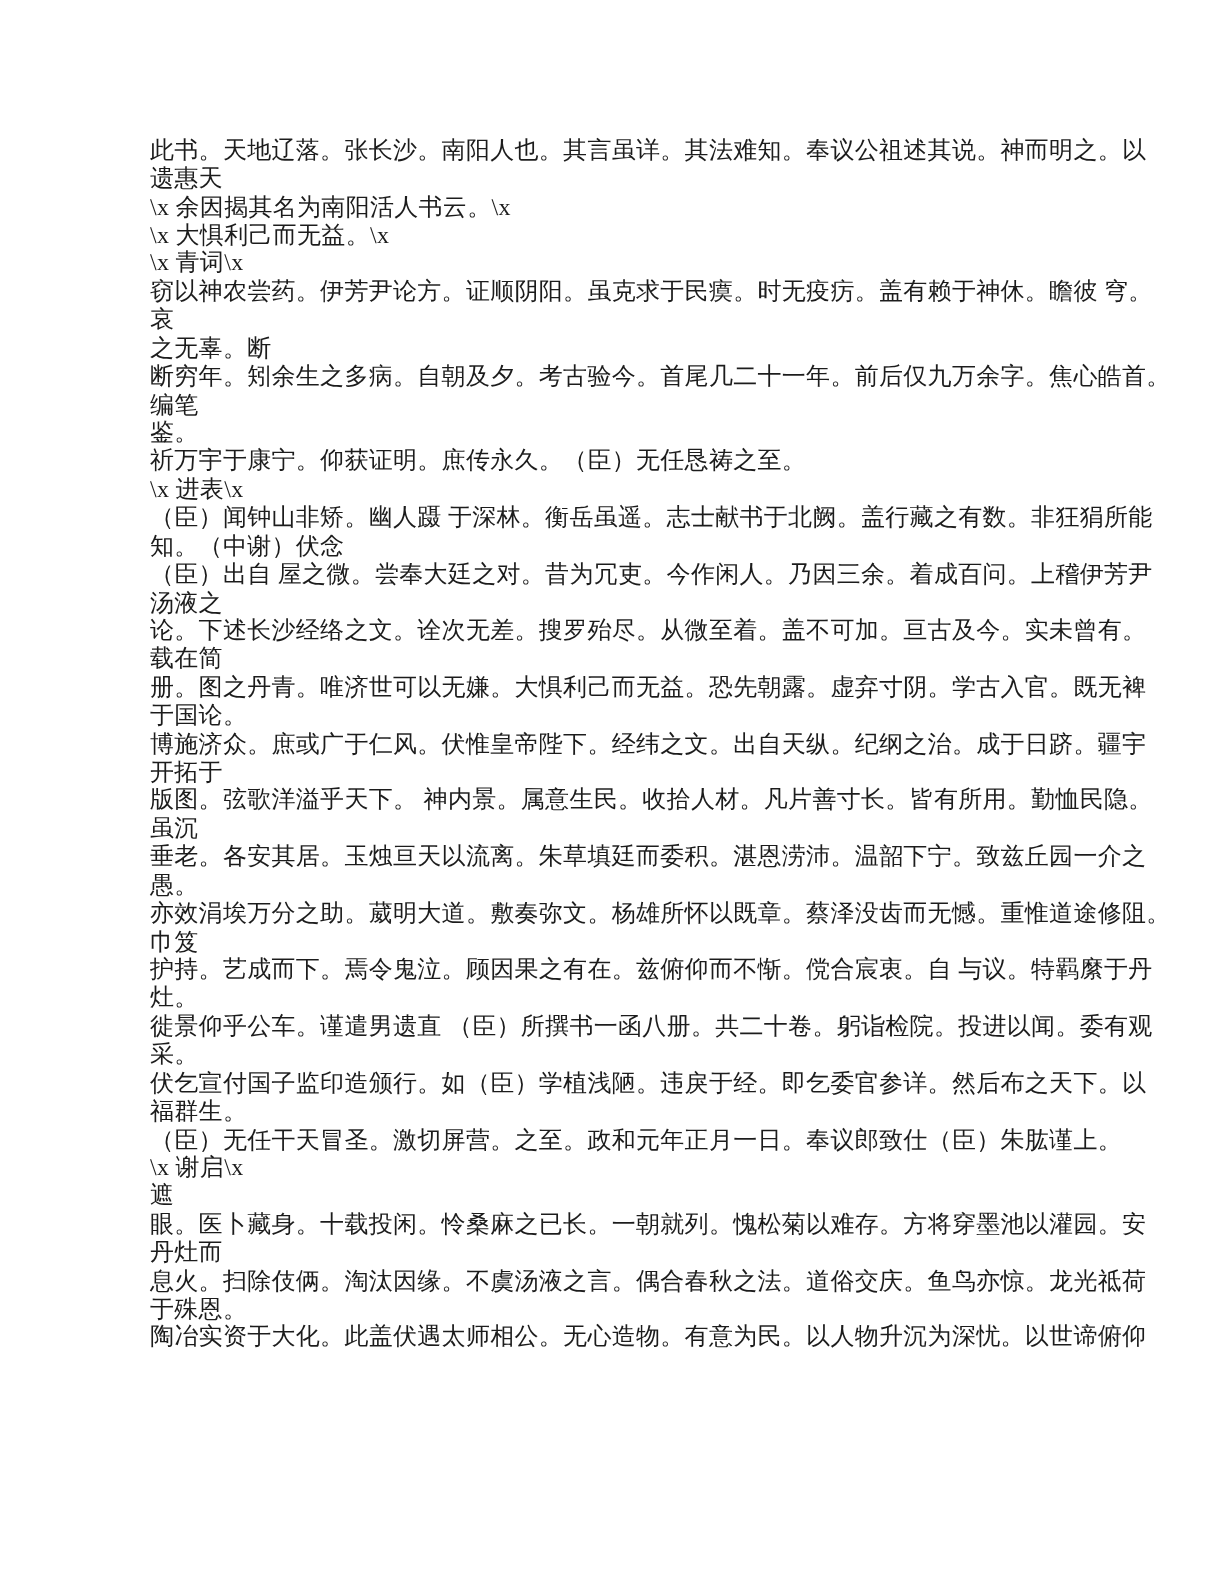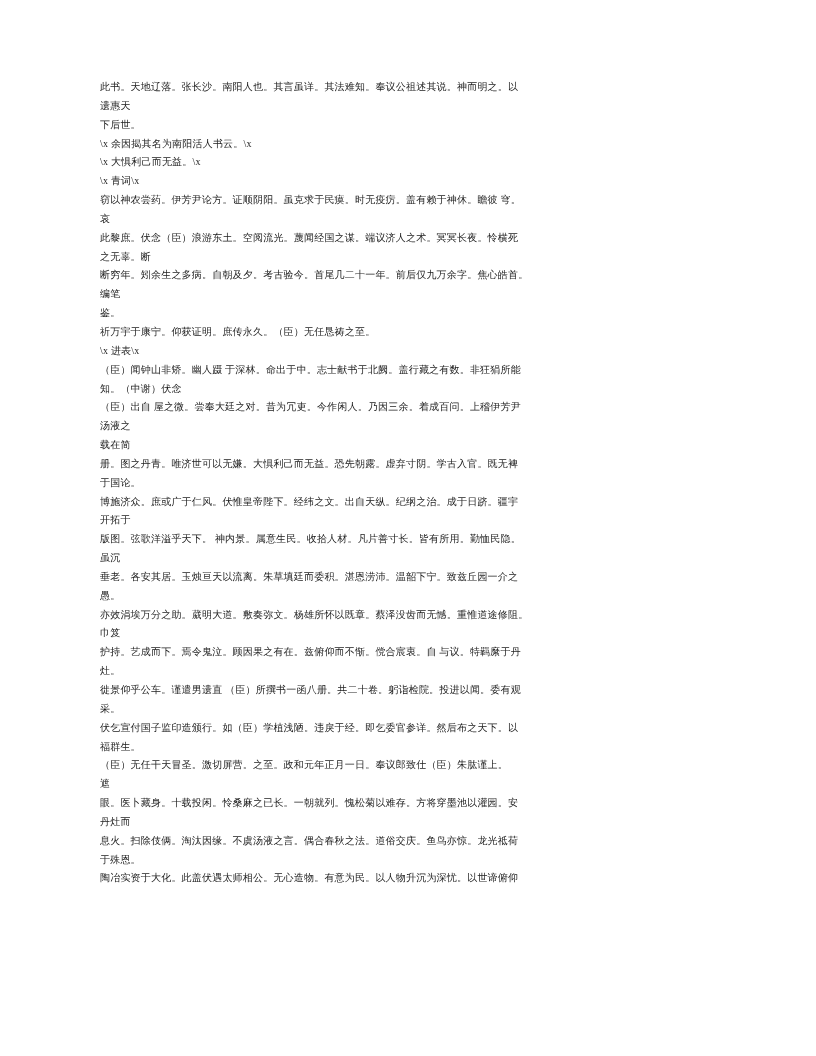--- a/index.html
+++ b/index.html
@@ -11,74 +11,74 @@
     position: relative;
     width: 816px;
     height: 1056px;
     background: #ffffff;
     overflow: hidden;
     font-family: "Liberation Serif", "DejaVu Serif", serif;
   }
   .text-block {
     position: absolute;
     left: 100px;
-    top: 78px;
+    top: 92px;
     width: 628px;
     color: #1c1c1c;
-    font-size: 10px;
+    font-size: 16px;
     line-height: 18.85px;
   }
   .line {
     white-space: pre;
     height: 18.85px;
     letter-spacing: 0.2px;
   }
 </style>
 </head>
 <body>
 
 <div class="page" style="background: rgb(255, 255, 255);">
   <div class="text-block" style="color: rgb(28, 28, 28);">
       <div class="line">此书。天地辽落。张长沙。南阳人也。其言虽详。其法难知。奉议公祖述其说。神而明之。以</div>
       <div class="line">遗惠天</div>
-      <div class="line">下后世。</div>
       <div class="line">\x 余因揭其名为南阳活人书云。\x</div>
       <div class="line">\x 大惧利己而无益。\x</div>
       <div class="line">\x 青词\x</div>
       <div class="line">窃以神农尝药。伊芳尹论方。证顺阴阳。虽克求于民瘼。时无疫疠。盖有赖于神休。瞻彼 穹。</div>
       <div class="line">哀</div>
-      <div class="line">此黎庶。伏念（臣）浪游东土。空阅流光。蔑闻经国之谋。端议济人之术。冥冥长夜。怜横死</div>
       <div class="line">之无辜。断</div>
       <div class="line">断穷年。矧余生之多病。自朝及夕。考古验今。首尾几二十一年。前后仅九万余字。焦心皓首。</div>
       <div class="line">编笔</div>
       <div class="line">鉴。</div>
       <div class="line">祈万宇于康宁。仰获证明。庶传永久。（臣）无任恳祷之至。</div>
       <div class="line">\x 进表\x</div>
-      <div class="line">（臣）闻钟山非矫。幽人蹑 于深林。命出于中。志士献书于北阙。盖行藏之有数。非狂狷所能</div>
+      <div class="line">（臣）闻钟山非矫。幽人蹑 于深林。衡岳虽遥。志士献书于北阙。盖行藏之有数。非狂狷所能</div>
       <div class="line">知。（中谢）伏念</div>
       <div class="line">（臣）出自 屋之微。尝奉大廷之对。昔为冗吏。今作闲人。乃因三余。着成百问。上稽伊芳尹</div>
       <div class="line">汤液之</div>
+      <div class="line">论。下述长沙经络之文。诠次无差。搜罗殆尽。从微至着。盖不可加。亘古及今。实未曾有。</div>
       <div class="line">载在简</div>
       <div class="line">册。图之丹青。唯济世可以无嫌。大惧利己而无益。恐先朝露。虚弃寸阴。学古入官。既无裨</div>
       <div class="line">于国论。</div>
       <div class="line">博施济众。庶或广于仁风。伏惟皇帝陛下。经纬之文。出自天纵。纪纲之治。成于日跻。疆宇</div>
       <div class="line">开拓于</div>
       <div class="line">版图。弦歌洋溢乎天下。 神内景。属意生民。收拾人材。凡片善寸长。皆有所用。勤恤民隐。</div>
       <div class="line">虽沉</div>
       <div class="line">垂老。各安其居。玉烛亘天以流离。朱草填廷而委积。湛恩涝沛。温韶下宁。致兹丘园一介之</div>
       <div class="line">愚。</div>
       <div class="line">亦效涓埃万分之助。葳明大道。敷奏弥文。杨雄所怀以既章。蔡泽没齿而无憾。重惟道途修阻。</div>
       <div class="line">巾笈</div>
       <div class="line">护持。艺成而下。焉令鬼泣。顾因果之有在。兹俯仰而不惭。傥合宸衷。自 与议。特羁縻于丹</div>
       <div class="line">灶。</div>
       <div class="line">徙景仰乎公车。谨遣男遗直 （臣）所撰书一函八册。共二十卷。躬诣检院。投进以闻。委有观</div>
       <div class="line">采。</div>
       <div class="line">伏乞宣付国子监印造颁行。如（臣）学植浅陋。违戾于经。即乞委官参详。然后布之天下。以</div>
       <div class="line">福群生。</div>
       <div class="line">（臣）无任干天冒圣。激切屏营。之至。政和元年正月一日。奉议郎致仕（臣）朱肱谨上。</div>
+      <div class="line">\x 谢启\x</div>
       <div class="line">遮</div>
       <div class="line">眼。医卜藏身。十载投闲。怜桑麻之已长。一朝就列。愧松菊以难存。方将穿墨池以灌园。安</div>
       <div class="line">丹灶而</div>
       <div class="line">息火。扫除伎俩。淘汰因缘。不虞汤液之言。偶合春秋之法。道俗交庆。鱼鸟亦惊。龙光祗荷</div>
       <div class="line">于殊恩。</div>
       <div class="line">陶冶实资于大化。此盖伏遇太师相公。无心造物。有意为民。以人物升沉为深忧。以世谛俯仰</div>
     </div>
 </div>
 
 </body></html>

